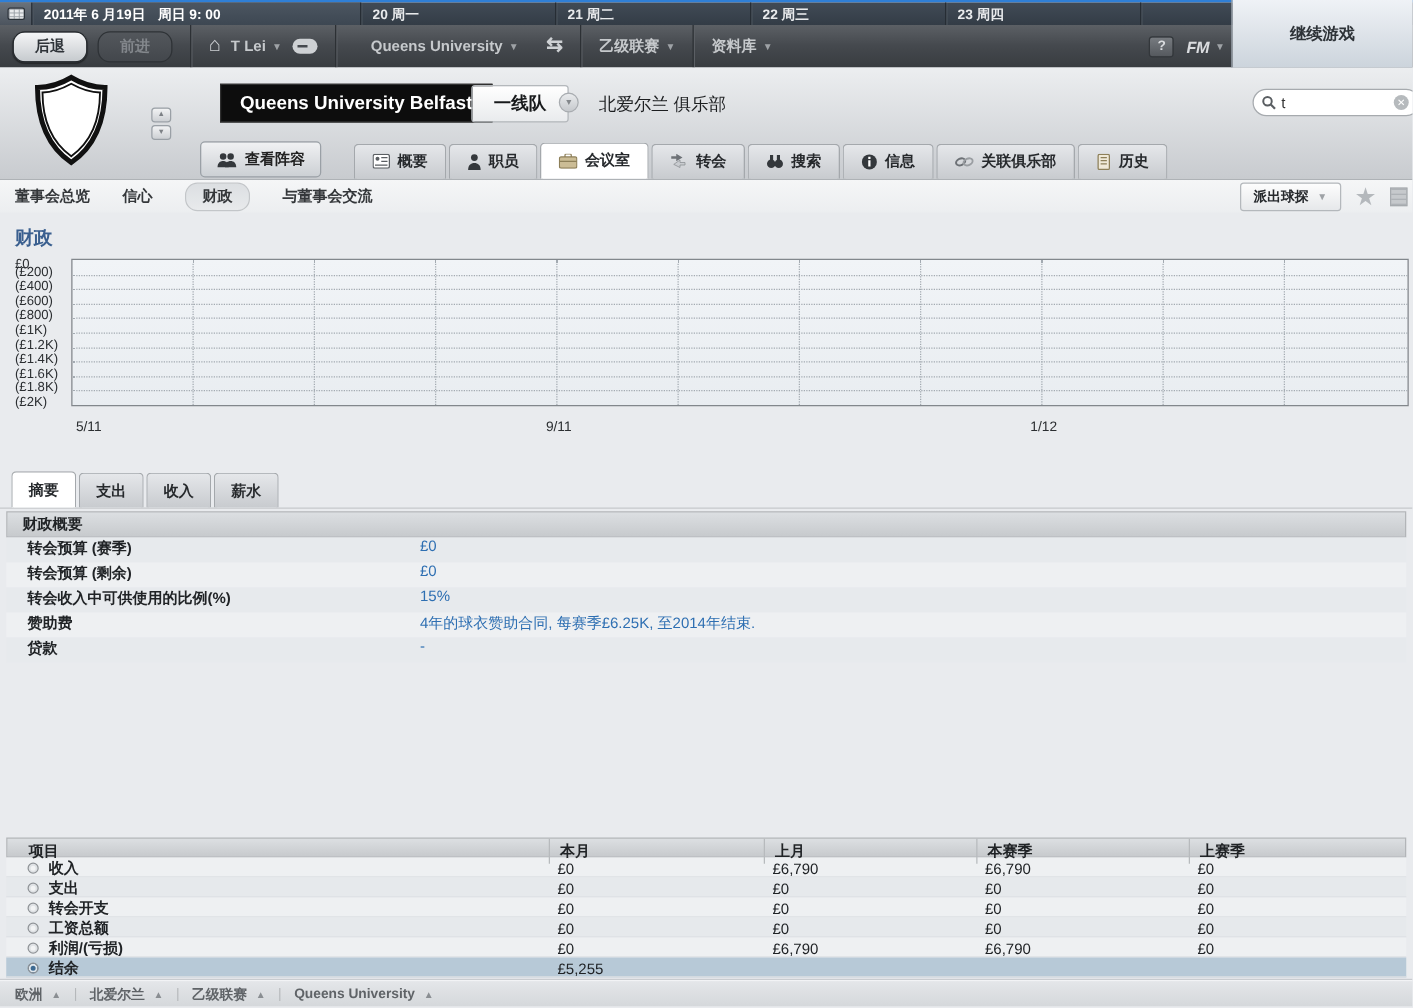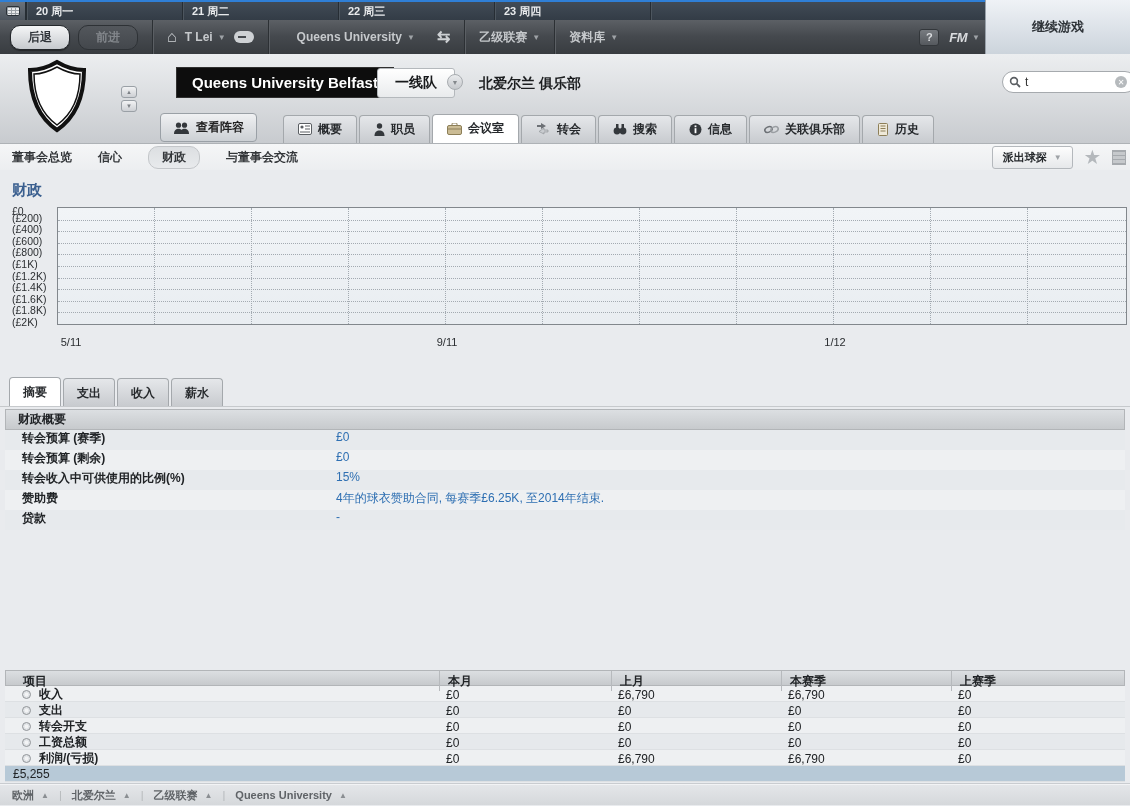--- a/index.html
+++ b/index.html
@@ -57,21 +57,21 @@
     background:linear-gradient(#f2f3f4,#cdd0d4); color:#7d8186; font-size:6px;
     display:flex; align-items:center; justify-content:center; cursor:pointer;}
   .club-name { position:absolute; left:176px; top:13px; background:#0d0d0d; color:#fff;
     font-size:15px; font-weight:bold; padding:6px 15px; border:1px solid #303030;}
   .squad-btn { position:absolute; left:377px; top:14px; background:linear-gradient(#ffffff,#e9ebed);
     border:1px solid #b4b8bc; border-radius:3px; padding:5px 17px; font-size:14px; font-weight:bold;
     color:#17191b; cursor:pointer;}
   .circle-dd { position:absolute; left:447px; top:20px; width:16px; height:16px; border-radius:50%;
     background:linear-gradient(#e9ebed,#c6c9cd); border:1px solid #a8acb0; color:#84888c;
     font-size:7px; display:flex; align-items:center; justify-content:center; cursor:pointer;}
-  .club-info { position:absolute; left:479px; top:21px; font-size:14px; font-weight:bold; color:#1c1e20;}
+  .club-info { position:absolute; left:479px; top:21px; font-size:14px; font-weight:normal; color:#1c1e20;}
   .searchbox { position:absolute; right:-6px; top:17px; width:134px; height:22px; background:#fff;
     border:1px solid #a6aaae; border-radius:11px; display:flex; align-items:center; padding:0 6px; gap:4px;}
   .searchbox input { border:none; outline:none; width:86px; font-size:12px; color:#333;
     font-family:"Liberation Sans",sans-serif; background:transparent;}
   .search-clear { width:12px; height:12px; border-radius:50%; background:#b6babd; color:#fff;
     font-size:8px; display:flex; align-items:center; justify-content:center; cursor:pointer;}
 
   .tabstrip { position:absolute; left:0; right:0; bottom:0; height:29px; display:flex;
     align-items:flex-end; padding-left:160px;}
   .view-squad { display:flex; align-items:center; gap:6px; background:linear-gradient(#f0f1f3,#ccd0d4);
@@ -155,20 +155,24 @@
 </style>
 </head>
 <body>
 
 <div class="chrome">
   <div class="topline"></div>
 
   <div class="timeline">
     <div class="cal-btn">
       <span class="cal-glyph"></span>
+    </div>
+    <div class="day-cell day-current">
+      <span>2011年 6 月19日</span>
+      <span>周日 9: 00</span>
     </div>
     <div class="day-cell day-n">
         <span>20 周一</span>
       </div>
     <div class="day-cell day-n">
         <span>21 周二</span>
       </div>
     <div class="day-cell day-n">
         <span>22 周三</span>
       </div>
@@ -478,20 +482,24 @@
       <div class="row-label">
           <span class="radio"></span>
           <span>利润/(亏损)</span>
         </div>
       <div class="t-cell">£0</div>
       <div class="t-cell">£6,790</div>
       <div class="t-cell">£6,790</div>
       <div class="t-cell">£0</div>
     </div>
     <div class="t-row balance">
+      <div class="row-label">
+          <span class="radio on"></span>
+          <span>结余</span>
+        </div>
       <div class="t-cell">£5,255</div>
       <div class="t-cell"></div>
       <div class="t-cell"></div>
       <div class="t-cell"></div>
     </div>
   </div>
 </div>
 
 <div class="bottom-sep"></div>
 

